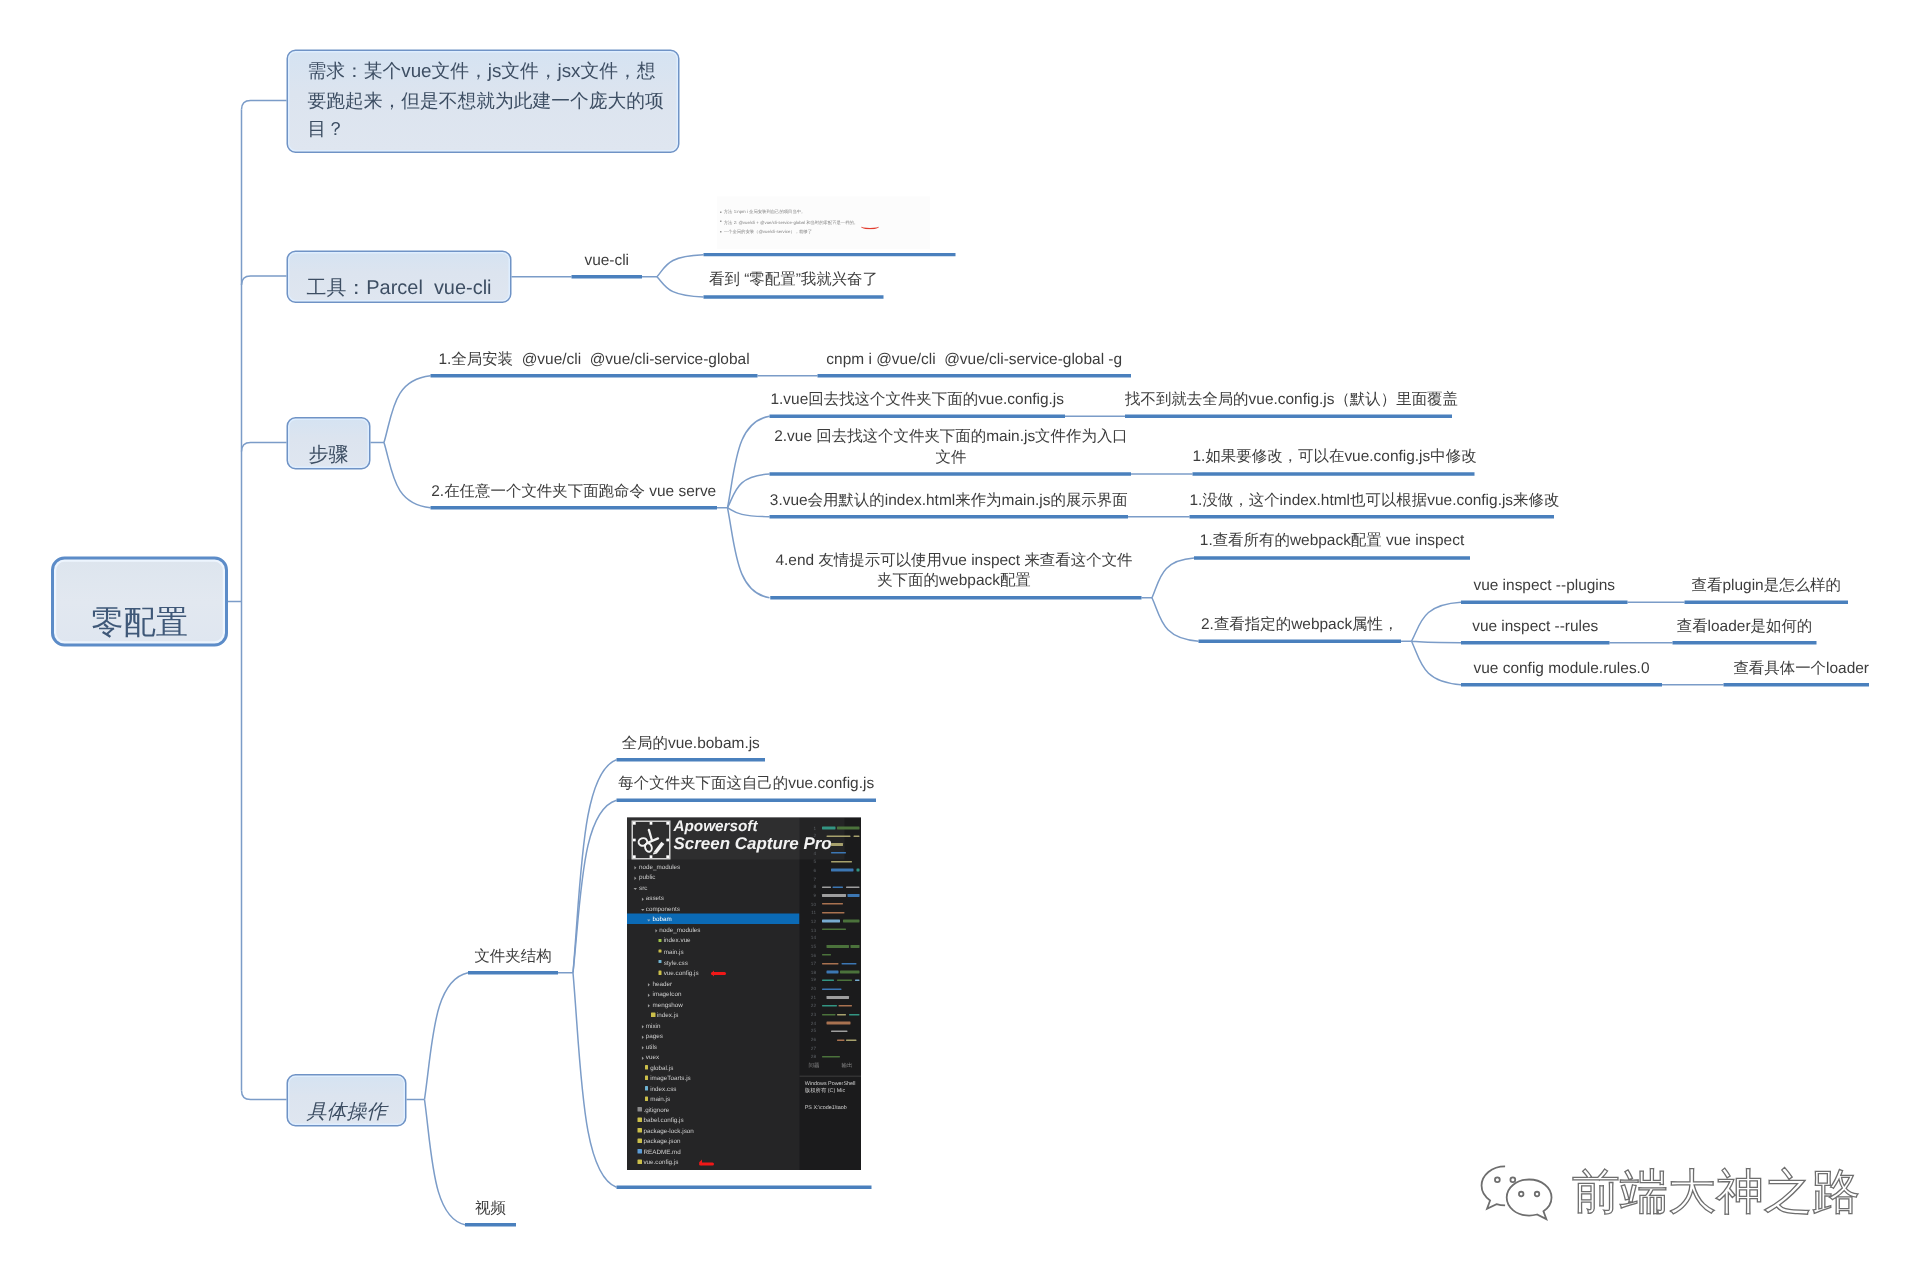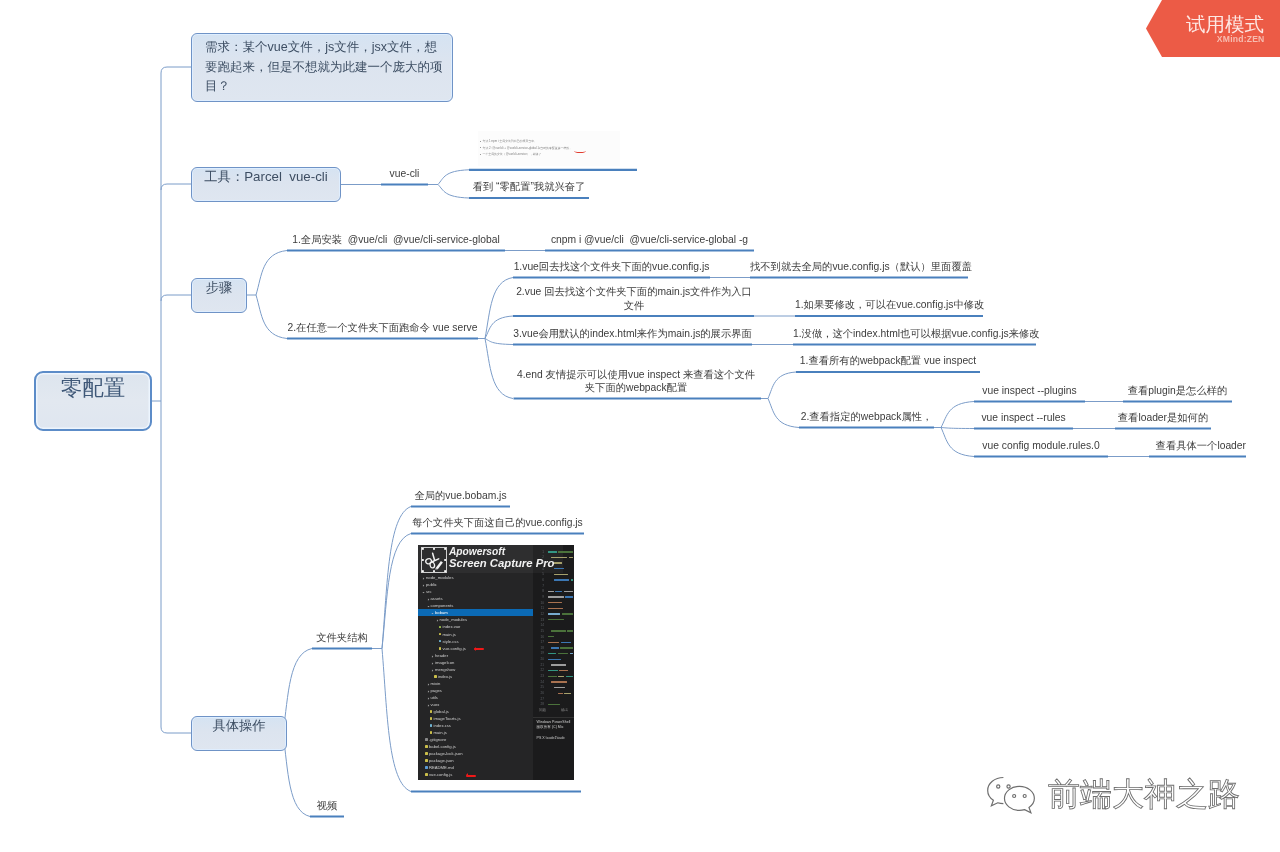--- a/index.html
+++ b/index.html
@@ -8,21 +8,21 @@
        font-family:"Liberation Sans",sans-serif;position:relative;
        -webkit-font-smoothing:antialiased;}
   #stage{position:absolute;left:0;top:0;width:1280px;height:852px;
      transform:translateZ(0);}
   svg.layer{position:absolute;left:0;top:0;width:1280px;height:852px;overflow:visible;}
 
   
   .boxnode{position:absolute;box-sizing:border-box;
      background:linear-gradient(180deg,#d5e3f2 0%,#dce4ef 42%,#dfe6f0 100%);
      border:1.2px solid #6f93c6;border-radius:6px;
-     display:flex;align-items:flex-start;justify-content:center;
+     display:flex;align-items:flex-end;justify-content:center;
      color:#3d4e63;white-space:pre;
      box-shadow:inset 0 0 0 1px rgba(222,238,255,.95);}
   .boxnode.root{border:2px solid #5c8cc8;border-radius:9px;font-size:21.5px;
      letter-spacing:0px;color:#3f5878;
      background:linear-gradient(180deg,#dde5ee 0%,#e2e8f0 50%,#dfe6f0 100%);
      box-shadow:inset 0 0 0 1.5px rgba(238,246,255,.9);}
   .boxnode.lvl1{font-size:13.3px;}
   .boxnode.wrapnode{white-space:pre-wrap;justify-content:flex-start;
      align-items:center;padding:4px 4px 4px 13px;line-height:19.5px;font-size:12.5px;}
 
@@ -143,21 +143,21 @@
       <line x1="310" x2="344" y1="816.5" y2="816.5" stroke="#4a80bd" stroke-width="2.2"></line>
       <line x1="411" x2="510" y1="506.5" y2="506.5" stroke="#4a80bd" stroke-width="2.2"></line>
       <line x1="411" x2="584" y1="533.5" y2="533.5" stroke="#4a80bd" stroke-width="2.2"></line>
       <line x1="411" x2="581" y1="791.5" y2="791.5" stroke="#4a80bd" stroke-width="2.2"></line>
     </svg>
   <div id="nodes">
       <div class="boxnode root" style="left: 34px; top: 371px; width: 118px; height: 60px;"><span>零配置</span></div>
       <div class="boxnode wrapnode" style="left: 191px; top: 33px; width: 262px; height: 69px;"><span>需求：某个vue文件，js文件，jsx文件，想要跑起来，但是不想就为此建一个庞大的项目？</span></div>
       <div class="boxnode lvl1" style="left: 191px; top: 167px; width: 150px; height: 35px;"><span>工具：Parcel  vue-cli</span></div>
       <div class="boxnode lvl1" style="left: 191px; top: 278px; width: 56px; height: 35px;"><span>步骤</span></div>
-      <div class="boxnode lvl1" style="left: 191px; top: 716px; width: 96px; height: 35px;"><span>具体操作</span></div>
+      <div class="boxnode lvl1" style="left: 191px; top: 716px; width: 80px; height: 35px; font-style: italic;"><span>具体操作</span></div>
       <div class="un" style="left: 381px; top: 184.5px; width: 47px; transform: translateY(-100%);">
         <span class="t">vue-cli</span>
       </div>
       <div class="un" style="left: 469px; top: 169.8px; width: 168px; transform: translateY(-100%);">
         <span class="t"></span>
       </div>
       <div class="un" style="left: 469px; top: 198px; width: 120px; transform: translateY(-100%);">
         <span class="t">看到 “零配置”我就兴奋了</span>
       </div>
       <div class="un" style="left: 287px; top: 250.5px; width: 218px; transform: translateY(-100%);">
@@ -485,26 +485,20 @@
       <div class="gut" style="left: 120px; top: 157.42px; width: 6px; text-align: right;">28</div>
       <div class="cline" style="left: 130px; top: 158.82px; width: 12.4886px; background: rgb(79, 122, 62); opacity: 0.92;"></div>
       <div style="position: absolute; left: 114.5px; top: 172px; right: 0px; height: 0.6px; background: rgb(50, 50, 50);"></div>
       <div class="term" style="left: 121px; top: 163px; color: rgb(142, 142, 142);">问题</div>
       <div class="term" style="left: 143px; top: 163px; color: rgb(142, 142, 142);">输出</div>
       <div class="term" style="left: 118.5px; top: 174.5px;">Windows PowerShell</div>
       <div class="term" style="left: 118.5px; top: 179.5px;">版权所有 (C) Mic</div>
       <div class="term" style="left: 118.5px; top: 190.5px;">PS X:\code1\taob</div>
     </div>
 
-  <div id="trial">
-    <div class="rib">
-      <div class="t1">试用模式</div>
-      <div class="t2">XMind:ZEN</div>
-    </div>
-  </div>
 
   <div id="wm">
     <span class="wmicon">
       <svg viewBox="0 0 56 40" width="61" height="43">
         <g fill="none" stroke="#6e6e6e" stroke-width="1.1">
           <path d="M18.6 4.2 C10.5 4.2 4 9.6 4 16.2 C4 19.9 6.1 23.2 9.3 25.4
                    L7.4 30.6 L13.3 27.7 C14.9 28.2 16.7 28.5 18.6 28.5"></path>
           <path d="M33.5 12.4 C25.8 12.4 19.6 17.4 19.6 23.6 C19.6 29.8 25.8 34.8 33.5 34.8
                    C35.2 34.8 36.9 34.5 38.4 34.1 L44.2 37 L42.4 32.1
                    C45.4 30.1 47.4 27.1 47.4 23.6 C47.4 17.4 41.2 12.4 33.5 12.4 Z"></path>

